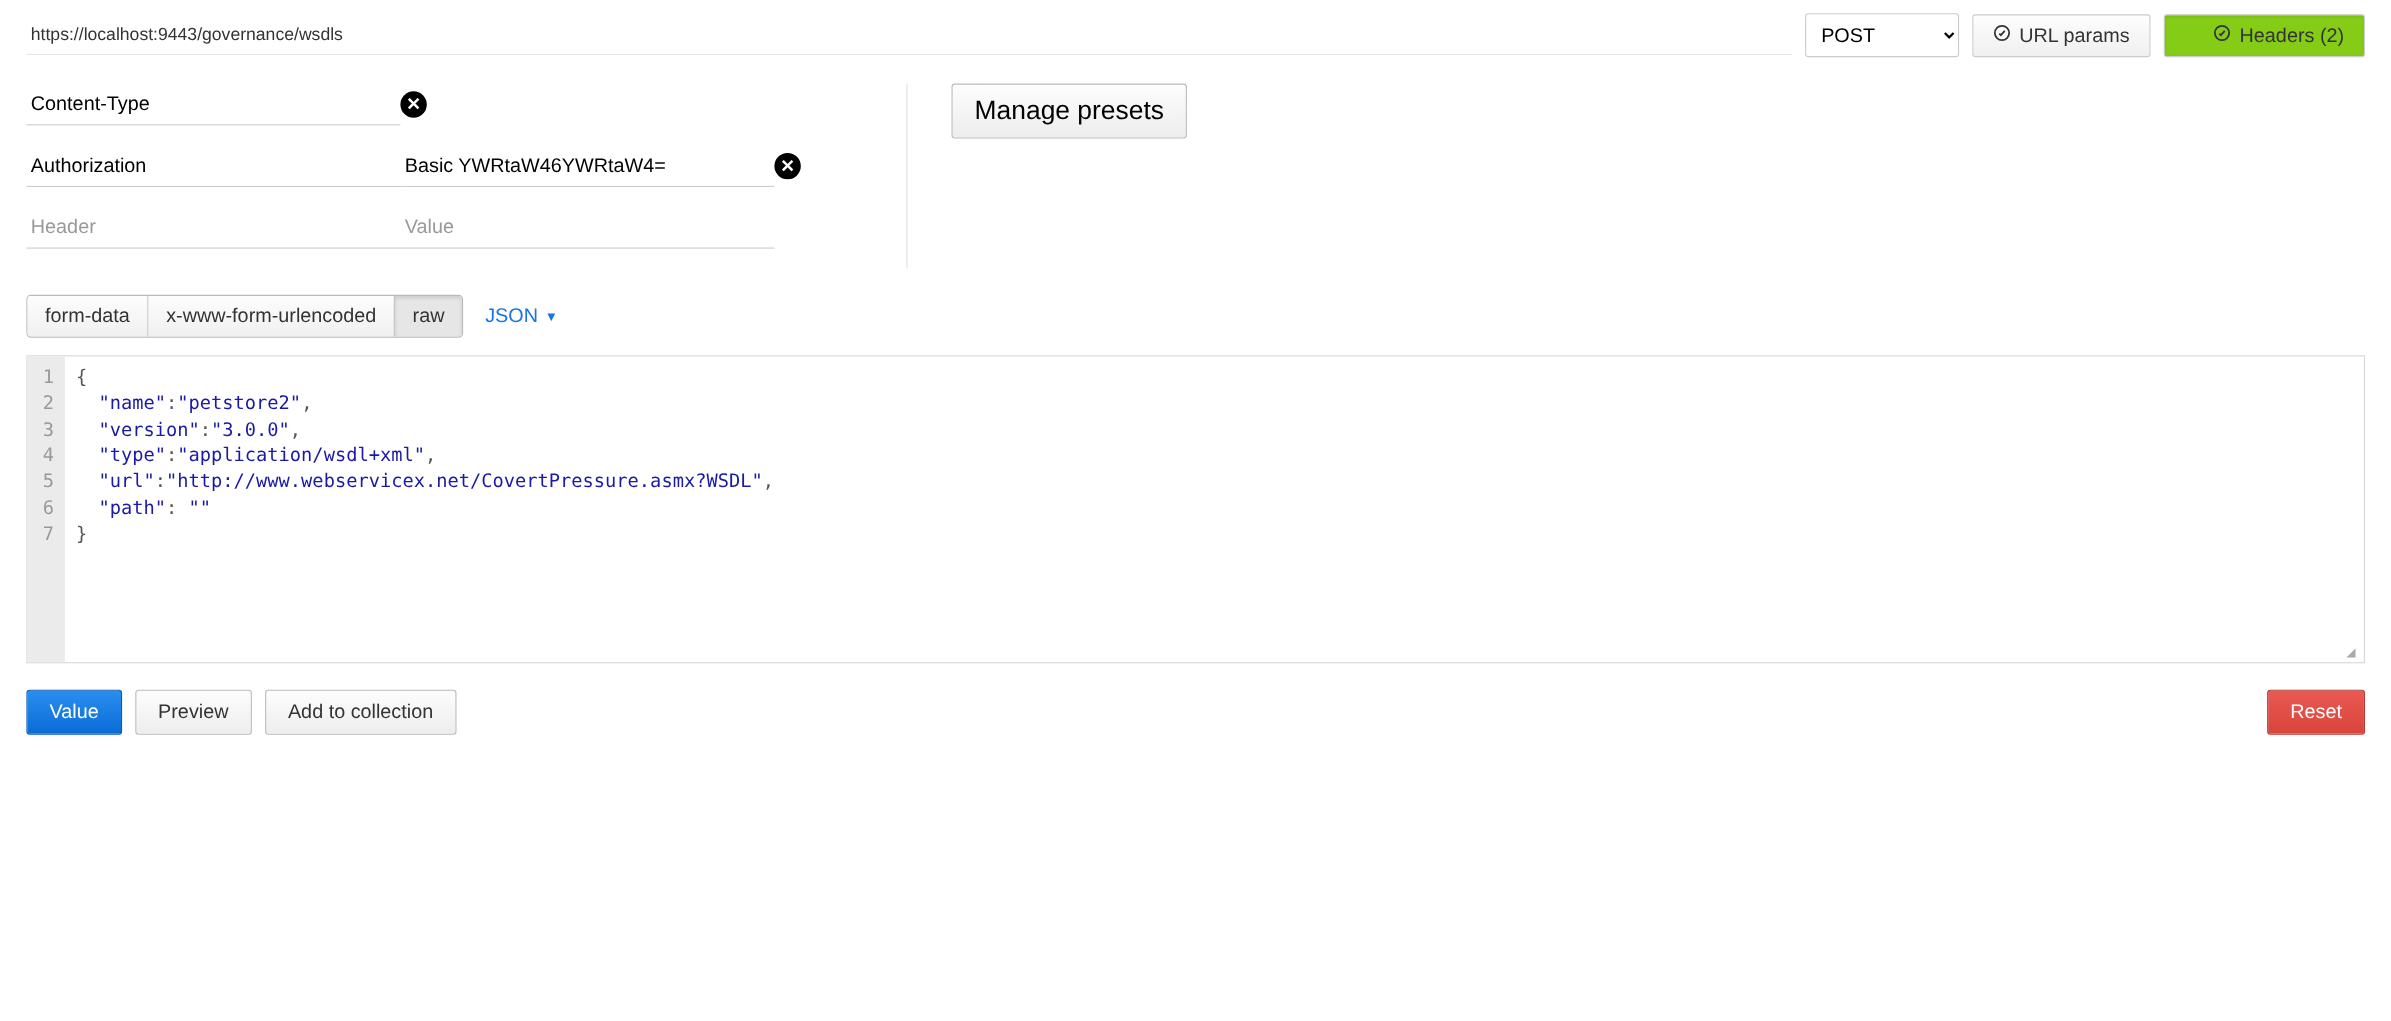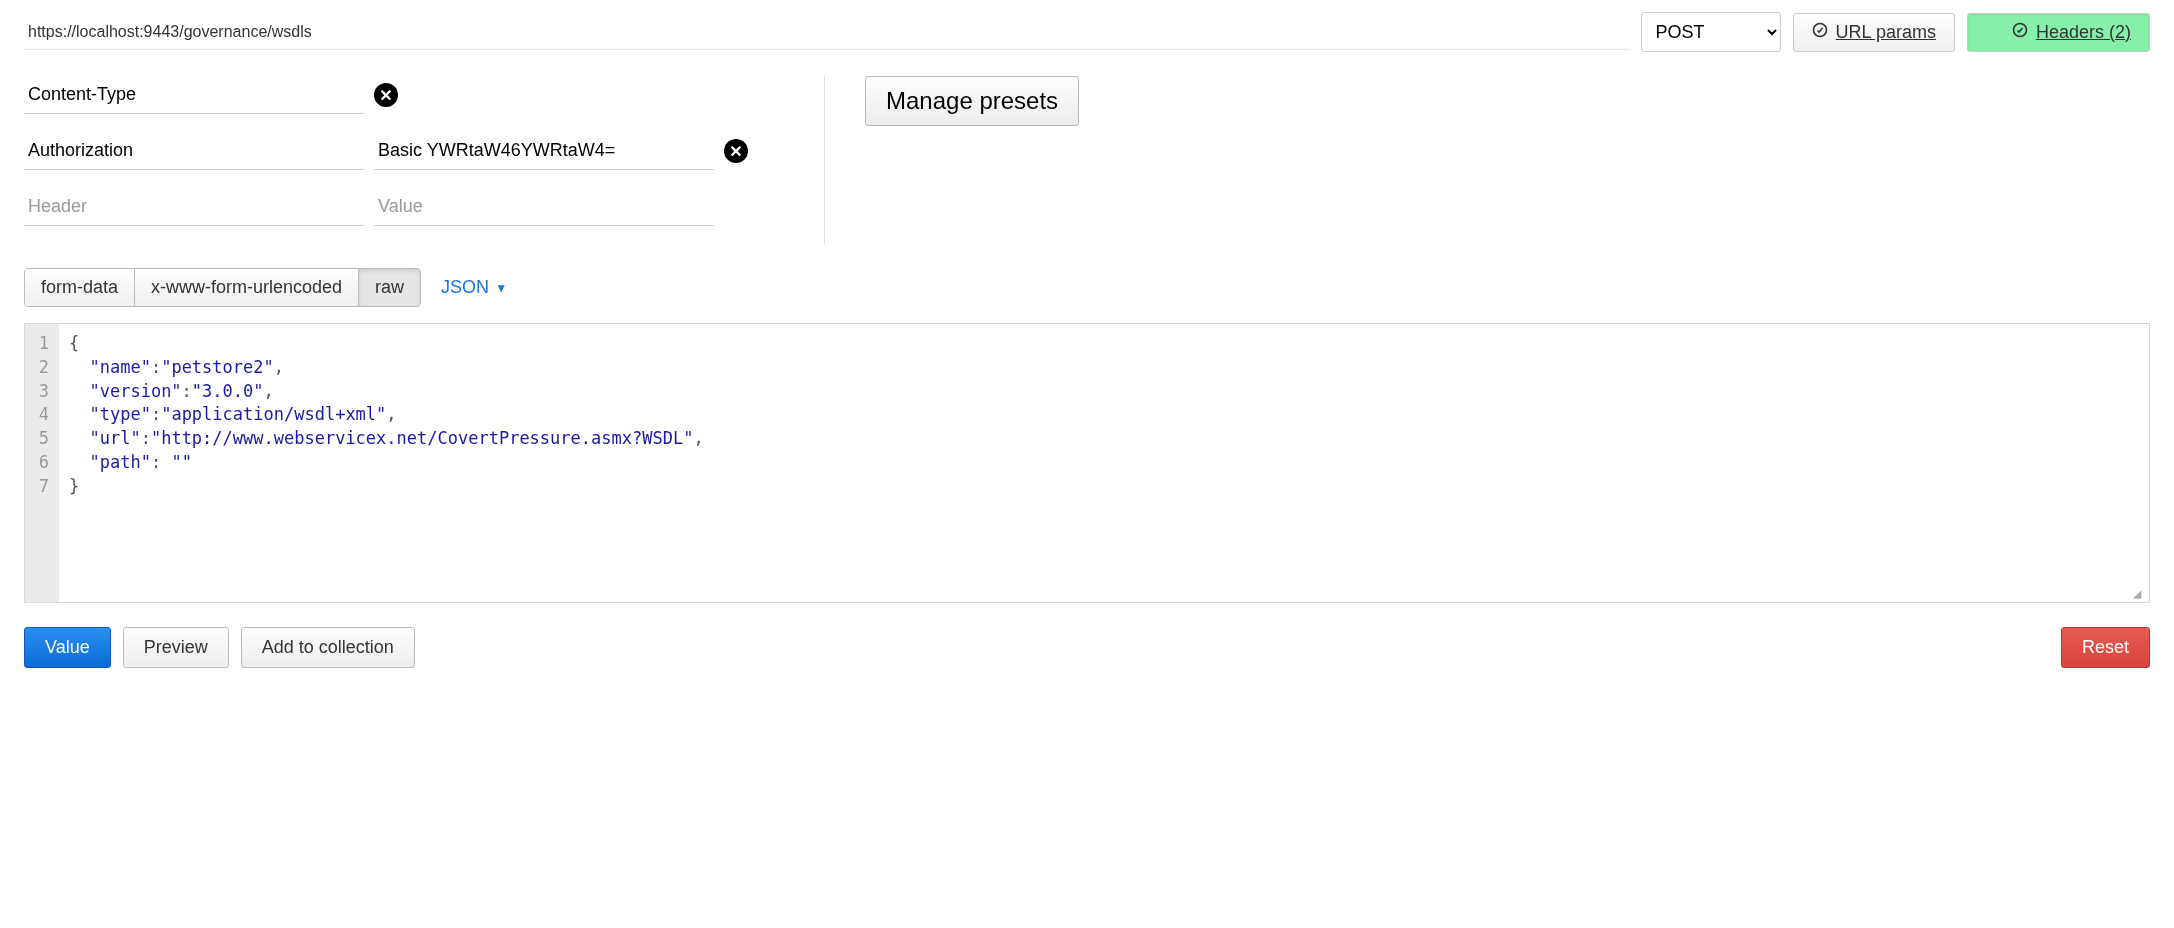--- a/index.html
+++ b/index.html
@@ -37,24 +37,23 @@
       padding: 8px 18px;
       font-size: 18px;
       border: 1px solid #ccc;
       background: linear-gradient(#fdfdfd, #f0f0f0);
       border-radius: 3px;
       color: #333;
       cursor: pointer;
       display: inline-flex;
       align-items: center;
       gap: 8px;
-      text-decoration: underline;
     }
     .top-btn.active {
-      background: #86efac;
+      background: #84cc16;
       box-shadow: inset 0 1px 3px rgba(0,0,0,.1);
       padding-left: 44px;
     }
     .edit-icon {
       display: inline-block;
     }
     .headers-section {
       display: flex;
       gap: 40px;
       padding-bottom: 12px;
@@ -64,21 +63,20 @@
       flex: 0 0 760px;
     }
     .vsep {
       width: 1px;
       background:#e0e0e0;
       align-self: stretch;
     }
     .header-row {
       display: flex;
       align-items: center;
-      gap: 10px;
       margin-bottom: 18px;
     }
     .header-key, .header-value {
       border: none;
       border-bottom: 1px solid #ccc;
       padding: 8px 4px;
       font-size: 18px;
       outline: none;
       background: transparent;
     }

